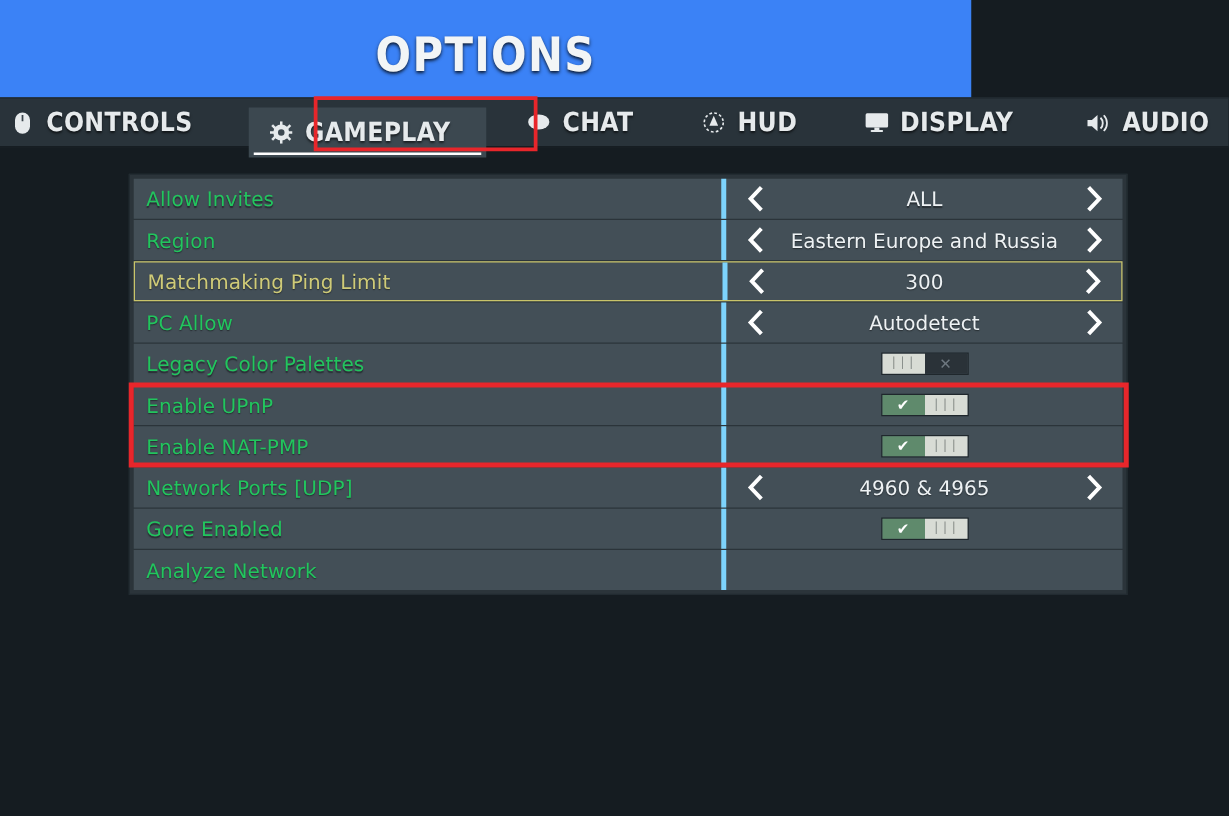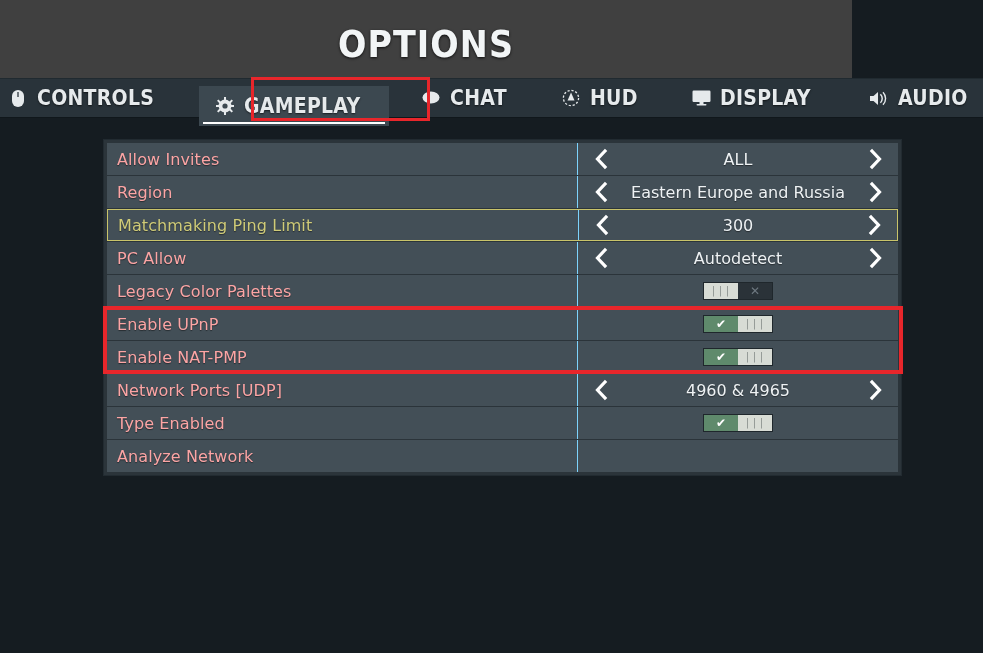--- a/index.html
+++ b/index.html
@@ -12,23 +12,23 @@
 
   body {
     background: #151c21;
     font-family: "DejaVu Sans", "Liberation Sans", sans-serif;
     position: relative;
     color: #e8ecee;
   }
 
   
   .title-area {
-    width: 852px;
+    width: 777px;
     height: 78px;
-    background: #404040;
+    background: #3b82f6;
     position: relative;
   }
   .page-title {
     position: absolute;
     left: 0; right: 0;
     top: 22px;
     text-align: center;
     font-family: "DejaVu Sans", "Liberation Sans", sans-serif;
     font-size: 38px;
     font-weight: bold;
@@ -125,32 +125,32 @@
     cursor: pointer;
   }
   .row:last-child { margin-bottom: 0; }
 
   .row .label {
     flex: 0 0 470px;
     display: flex;
     align-items: center;
     padding-left: 10px;
     font-size: 16px;
-    color: #fca5a5;
+    color: #22c55e;
     letter-spacing: 0.1px;
     text-shadow: 0 1px 1px rgba(0,0,0,0.45);
   }
 
   .row .control {
     flex: 1 1 auto;
     display: flex;
     align-items: center;
     justify-content: center;
     position: relative;
-    border-left: 1px solid #7dd3fc;
+    border-left: 4px solid #7dd3fc;
   }
 
   
   .row.selected {
     border: 1px solid #c9c46a;
     height: 32px;
   }
   .row.selected .label { color: #cfcb78; }
 
   
@@ -433,21 +433,21 @@
           <span class="spinner-value">4960 &amp; 4965</span>
           <span class="chev">
             <svg width="21" height="22" viewBox="0 0 21 22">
               <path d="M7 3 L14.5 11 L7 19" fill="none" stroke="#ffffff" stroke-width="3.2" stroke-linecap="square" stroke-linejoin="miter"></path>
             </svg>
           </span>
         </div>
       </div>
     </div>
     <div class="row">
-      <div class="label">Type Enabled</div>
+      <div class="label">Gore Enabled</div>
       <div class="control">
         <div class="toggle">
           <span class="half on-green">
             <span class="glyph-check">✔</span>
           </span>
           <span class="half knob">
             <span class="glyph-bars">|||</span>
           </span>
         </div>
       </div>

